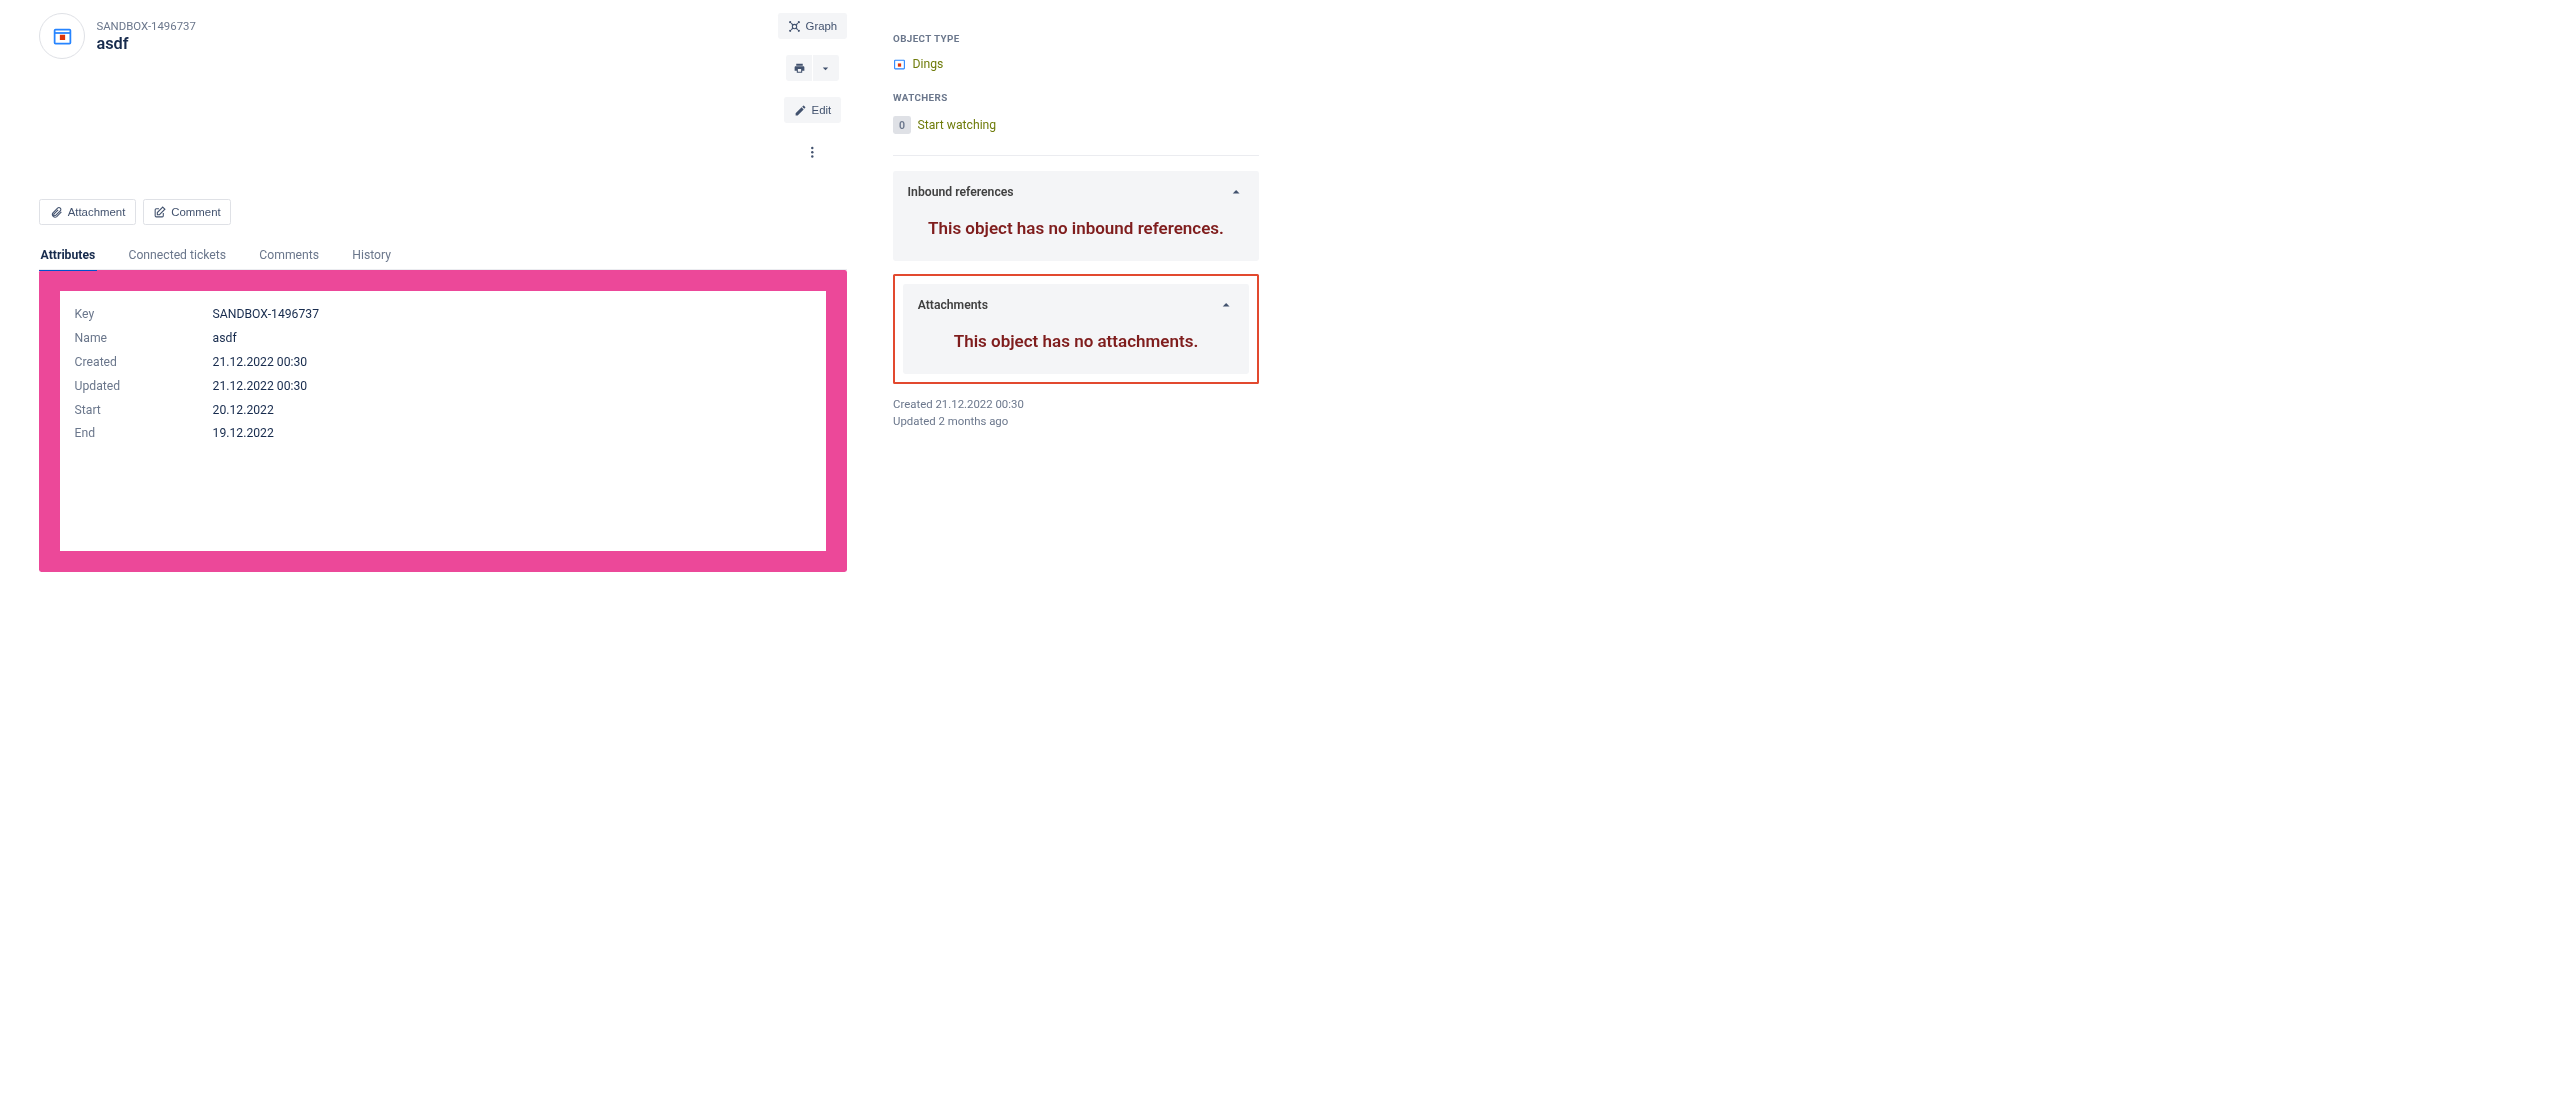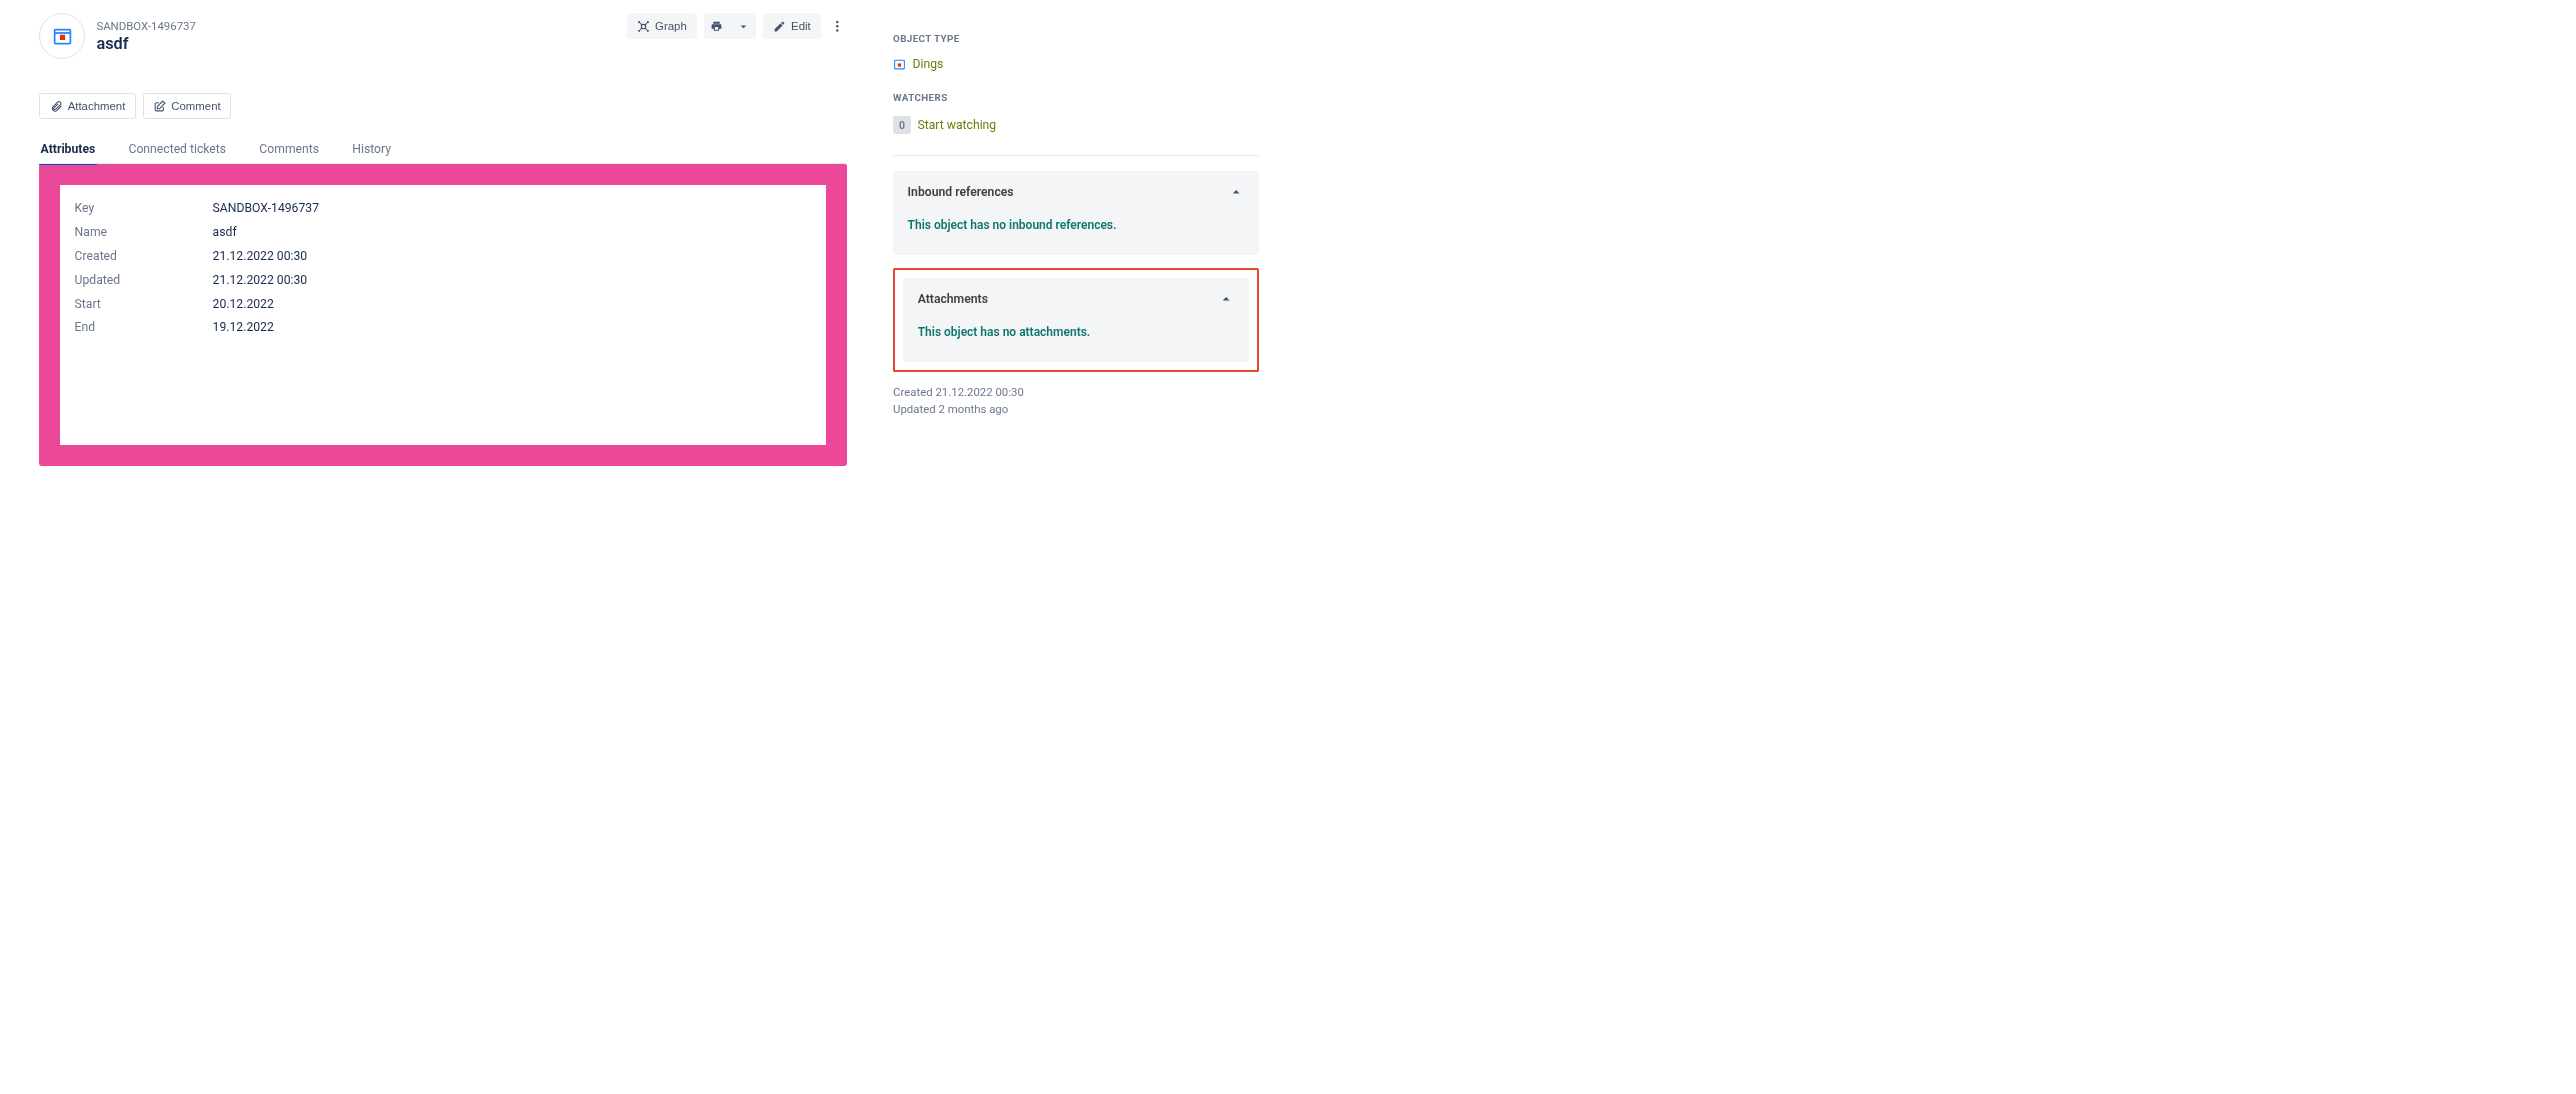--- a/index.html
+++ b/index.html
@@ -30,21 +30,21 @@
       width: 46px; height: 46px;
       border: 0.8px solid #dfe1e6;
       border-radius: 50%;
       display: flex;
       align-items: center;
       justify-content: center;
       background: #fff;
     }
     .breadcrumb { color: #6b778c; font-size: 11.4px; margin-bottom: 1.6px;}
     .obj-title { font-size: 16.3px; font-weight: 600; color: #172b4d;}
-    .actions { display: flex; gap: 7px; align-items: center;}
+    .actions { display: flex; gap: 16px; align-items: center; flex-direction: column;}
     .btn {
       background: #f4f5f7;
       border: none;
       border-radius: 2.4px;
       padding: 4.9px 9.8px;
       height: 26px;
       font-size: 11.4px;
       color: #42526e;
       display: inline-flex;
       align-items: center;
@@ -135,21 +135,21 @@
       padding: 13px 14.6px 23px;
       margin-bottom: 13px;
     }
     .collapsible-head {
       display:flex;justify-content:space-between;align-items:center;
       cursor:pointer;
     }
     .collapsible-title { font-weight:600;font-size:12.2px;color:#404040;}
     .collapsible-body { margin-top: 18px;}
     .empty-msg {
-      text-align:left;font-weight:600;color:#0f766e;font-size:12px;
+      text-align:center;font-weight:600;color:#7f1d1d;font-size:17px;
     }
     .dropzone {
       border:0.8px dashed #c1c7d0;
       border-radius:2.4px;
       padding: 11.4px;
       text-align:center;
       font-size:10.6px;
       font-weight:600;
       color:#97a0af;
       cursor:pointer;

